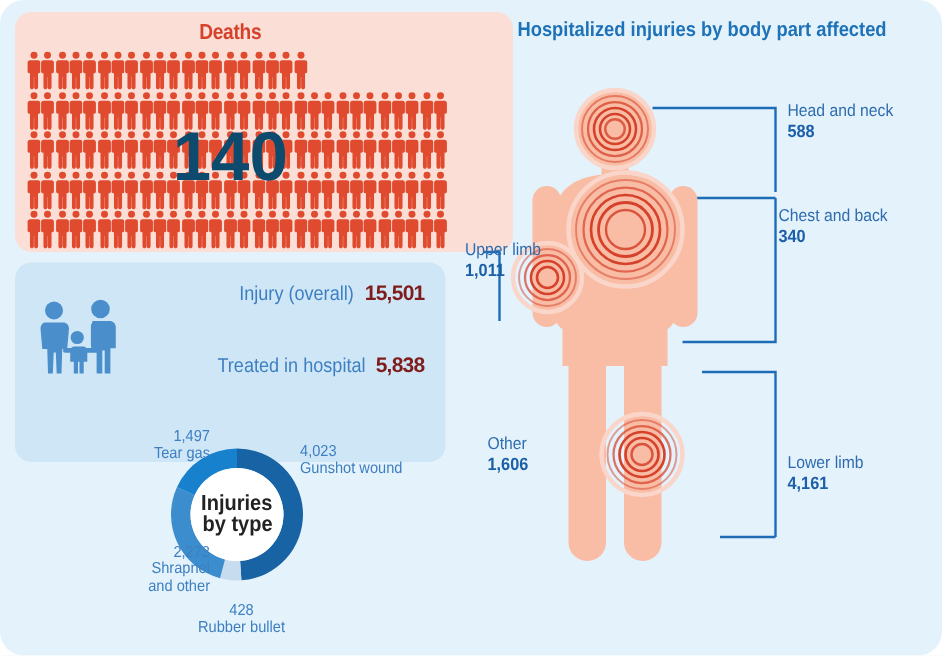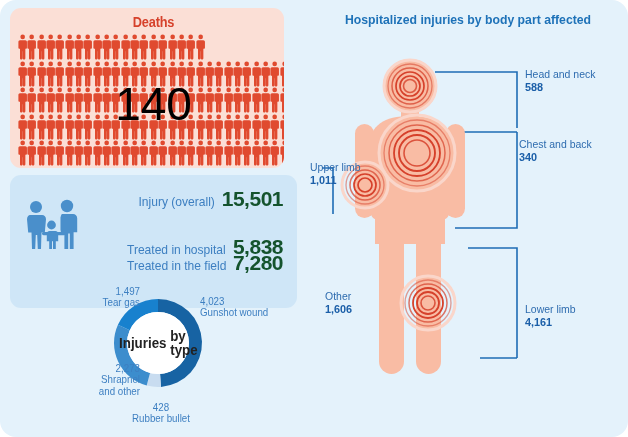--- a/index.html
+++ b/index.html
@@ -3,51 +3,51 @@
 <meta charset="utf-8">
 <style>
   html,body{margin:0;padding:0;background:#ffffff;}
   body{width:628px;height:437px;overflow:hidden;
        font-family:"Liberation Sans","DejaVu Sans",sans-serif;}
 
   #canvas{position:relative;width:628px;height:437px;
           background:#E4F2FB;border-radius:16px;overflow:hidden;}
 
   
-  #deaths-panel{position:absolute;left:10px;top:8px;width:274px;height:160px;
+  #deaths-panel{position:absolute;left:10px;top:8px;width:332px;height:160px;
                 background:#FBDFD6;border-radius:11px;overflow:hidden;}
   #deaths-title{position:absolute;left:0;top:6px;width:287px;text-align:center;
                 font-size:14.5px;font-weight:bold;color:#D6412B;
                 font-family:"Liberation Sans Narrow","Liberation Sans",sans-serif;
                 letter-spacing:-0.2px;transform:scaleX(.88);}
   #pictogram{position:absolute;left:8px;top:26px;width:275px;height:132px;}
   .picto-row{position:absolute;left:0;height:26px;white-space:nowrap;font-size:0;}
   #big-number{position:absolute;left:0;top:73px;width:287px;text-align:center;
-              font-size:46px;font-weight:normal;color:#000000;line-height:46px;
+              font-size:46px;font-weight:bold;color:#0c4a6e;line-height:46px;
               font-family:"Liberation Sans","DejaVu Sans",sans-serif;
               letter-spacing:0px;z-index:5;}
 
   
   #stats-panel{position:absolute;left:10px;top:175px;width:287px;height:133px;
                background:#CFE6F7;border-radius:11px;}
   #family-icon{position:absolute;left:12px;top:24px;width:58px;height:54px;}
   .stat-row{position:absolute;right:14px;display:flex;align-items:baseline;
             justify-content:flex-end;}
   .stat-label{font-size:13.4px;color:#3D7FC1;
               font-family:"Liberation Sans Narrow","Liberation Sans",sans-serif;
               transform:scaleX(.9);transform-origin:right center;white-space:nowrap;}
-  .stat-value{font-size:21px;font-weight:bold;color:#14532d;margin-left:7px;
+  .stat-value{font-size:14px;font-weight:bold;color:#7f1d1d;margin-left:7px;
               letter-spacing:-0.5px;white-space:nowrap;}
   #stat-0{top:12px;} #stat-1{top:60px;} #stat-2{top:76px;}
 
   
   #donut-wrap{position:absolute;left:108px;top:293px;width:100px;height:100px;}
   #donut-center{position:absolute;left:50%;top:50%;transform:translate(-50%,-50%);
                 width:62px;height:62px;border-radius:50%;background:#FFFFFF;
-                display:flex;flex-direction:row;align-items:center;
+                display:flex;flex-direction:column;align-items:center;
                 justify-content:center;}
   .donut-c-line{font-size:14.5px;font-weight:bold;color:#222;line-height:14px;
                 font-family:"Liberation Sans Narrow","Liberation Sans",sans-serif;
                 transform:scaleX(.92);}
   .donut-lbl{position:absolute;color:#3D7FC1;
              font-family:"Liberation Sans Narrow","Liberation Sans",sans-serif;
              font-size:10.6px;line-height:11.4px;transform:scaleX(.92);}
   .donut-lbl b{font-weight:normal;display:block;}
   #lbl-gunshot{left:200px;top:296px;text-align:left;transform-origin:left top;}
   #lbl-tear   {left:62px; top:286px;text-align:right;width:78px;transform-origin:right top;}
@@ -524,24 +524,20 @@
       </g>
     </svg>
 
     <div class="stat-row" id="stat-0">
       <span class="stat-label">Injury (overall)</span>
       <span class="stat-value">15,501</span>
     </div>
     <div class="stat-row" id="stat-1">
       <span class="stat-label">Treated in hospital</span>
       <span class="stat-value">5,838</span>
-    </div>
-    <div class="stat-row" id="stat-2">
-      <span class="stat-label">Treated in the field</span>
-      <span class="stat-value">7,280</span>
     </div>
   </div>
 
   <svg id="donut-svg" style="position:absolute;left:108px;top:293px;width:100px;height:100px;" viewBox="0 0 100 100">
       <path d="M50 6A44 44 0 0 1 52.94030368895119 93.9016470558536L52.071577599033795 80.93070588026049A31 31 0 0 0 50 19Z" fill="#1763A3"></path>
       <path d="M52.94030368895119 93.9016470558536A44 44 0 0 1 38.67829463057466 92.51845467003622L42.02334394426851 79.95618397207097A31 31 0 0 0 52.071577599033795 80.93070588026049Z" fill="#C8DCF0"></path>
       <path d="M38.67829463057466 92.51845467003622A44 44 0 0 1 9.944503062562639 31.79128875798876L21.779081703169133 37.17113526131026A31 31 0 0 0 42.02334394426851 79.95618397207097Z" fill="#3C8DCD"></path>
       <path d="M9.944503062562639 31.79128875798876A44 44 0 0 1 49.99999999999999 6L49.99999999999999 19A31 31 0 0 0 21.779081703169133 37.17113526131026Z" fill="#1881CE"></path>
     </svg>
   <div id="donut-wrap">

